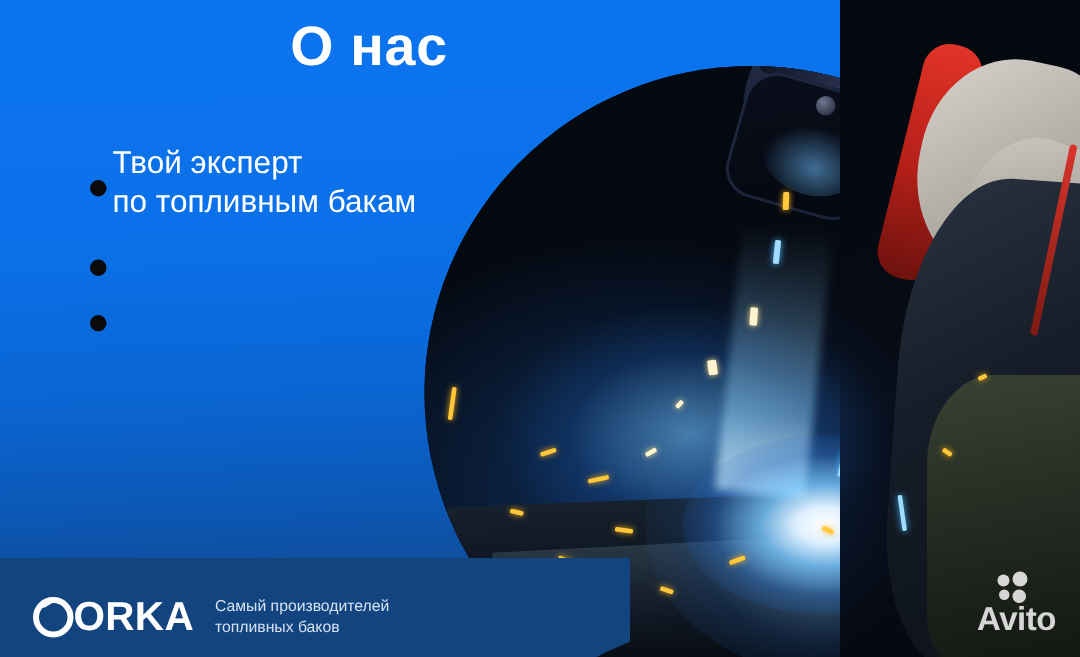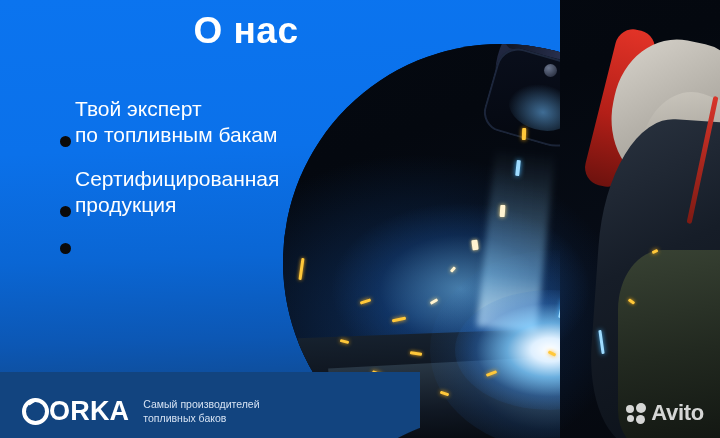--- a/index.html
+++ b/index.html
@@ -106,41 +106,41 @@
   }
 
   
   .title{
     position:absolute;left:0;top:10px;width:492px;text-align:center;
     color:#ffffff;font-size:37px;font-weight:bold;letter-spacing:.5px;
   }
 
   
   .bullets{position:absolute;left:60px;top:96px;width:320px;}
-  .bullet-row{display:flex;align-items:flex-end;margin-bottom:19px;}
+  .bullet-row{display:flex;align-items:center;margin-bottom:19px;}
   .dot{flex:0 0 auto;width:11px;height:11px;border-radius:50%;background:#0a0a0a;margin-top:7px;margin-right:4px;}
   .btext{color:#ffffff;font-size:21px;line-height:1.22;white-space:pre-line;}
 
   
   .bottom-bar{
     position:absolute;left:0;bottom:0;width:420px;height:66px;
     background:#12447f;
     -webkit-mask-image:radial-gradient(circle 222px at 501px 262px, transparent 0 221px, #000 222px);
     mask-image:radial-gradient(circle 222px at 501px 262px, transparent 0 221px, #000 222px);
   }
   .logo-wrap{position:absolute;left:22px;bottom:12px;display:flex;align-items:center;}
   .logo-mark{position:relative;width:27px;height:27px;flex:0 0 auto;}
   .logo-mark .ring{position:absolute;inset:0;border:4.5px solid #fff;border-radius:50%;box-sizing:border-box;}
   .logo-mark .needle{position:absolute;left:6px;top:5px;width:10px;height:2.6px;background:#fff;
      transform:rotate(-33deg);transform-origin:left center;border-radius:2px;}
   .logo-text{color:#ffffff;font-size:27px;font-weight:bold;letter-spacing:.2px;margin-left:0px;line-height:1;}
   .logo-tag{color:#d5e2f3;font-size:10.5px;line-height:1.33;margin-left:14px;white-space:pre-line;padding-top:2px;}
 
   
-  .avito{position:absolute;right:16px;bottom:14px;display:flex;align-items:center;opacity:.82;}
+  .avito{position:absolute;right:16px;bottom:14px;display:flex;align-items:center;opacity:.82;flex-direction:column;}
   .avito-dots{position:relative;width:21px;height:21px;margin-right:4px;flex:0 0 auto;}
   .avito-dots i{position:absolute;border-radius:50%;background:#fff;display:block;}
   .ad1{left:0;top:2px;width:8px;height:8px;}
   .ad2{left:10px;top:0;width:10px;height:10px;}
   .ad3{left:1px;top:12px;width:7px;height:7px;}
   .ad4{left:10px;top:12px;width:9px;height:9px;}
   .avito-text{color:#fff;font-size:22px;font-weight:bold;line-height:1;letter-spacing:-.3px;}
 </style>
 </head>
 <body>
@@ -216,22 +216,20 @@
   <div class="title">О нас</div>
 
   <div class="bullets">
     <div class="bullet-row">
       <span class="dot"></span>
       <span class="btext">Твой эксперт
 по топливным бакам</span>
     </div>
     <div class="bullet-row">
       <span class="dot"></span>
-      <span class="btext">Сертифицированная
-продукция</span>
     </div>
     <div class="bullet-row">
       <span class="dot"></span>
     </div>
   </div>
 
   <div class="bottom-bar"></div>
 
   <div class="logo-wrap">
     <span class="logo-mark">

